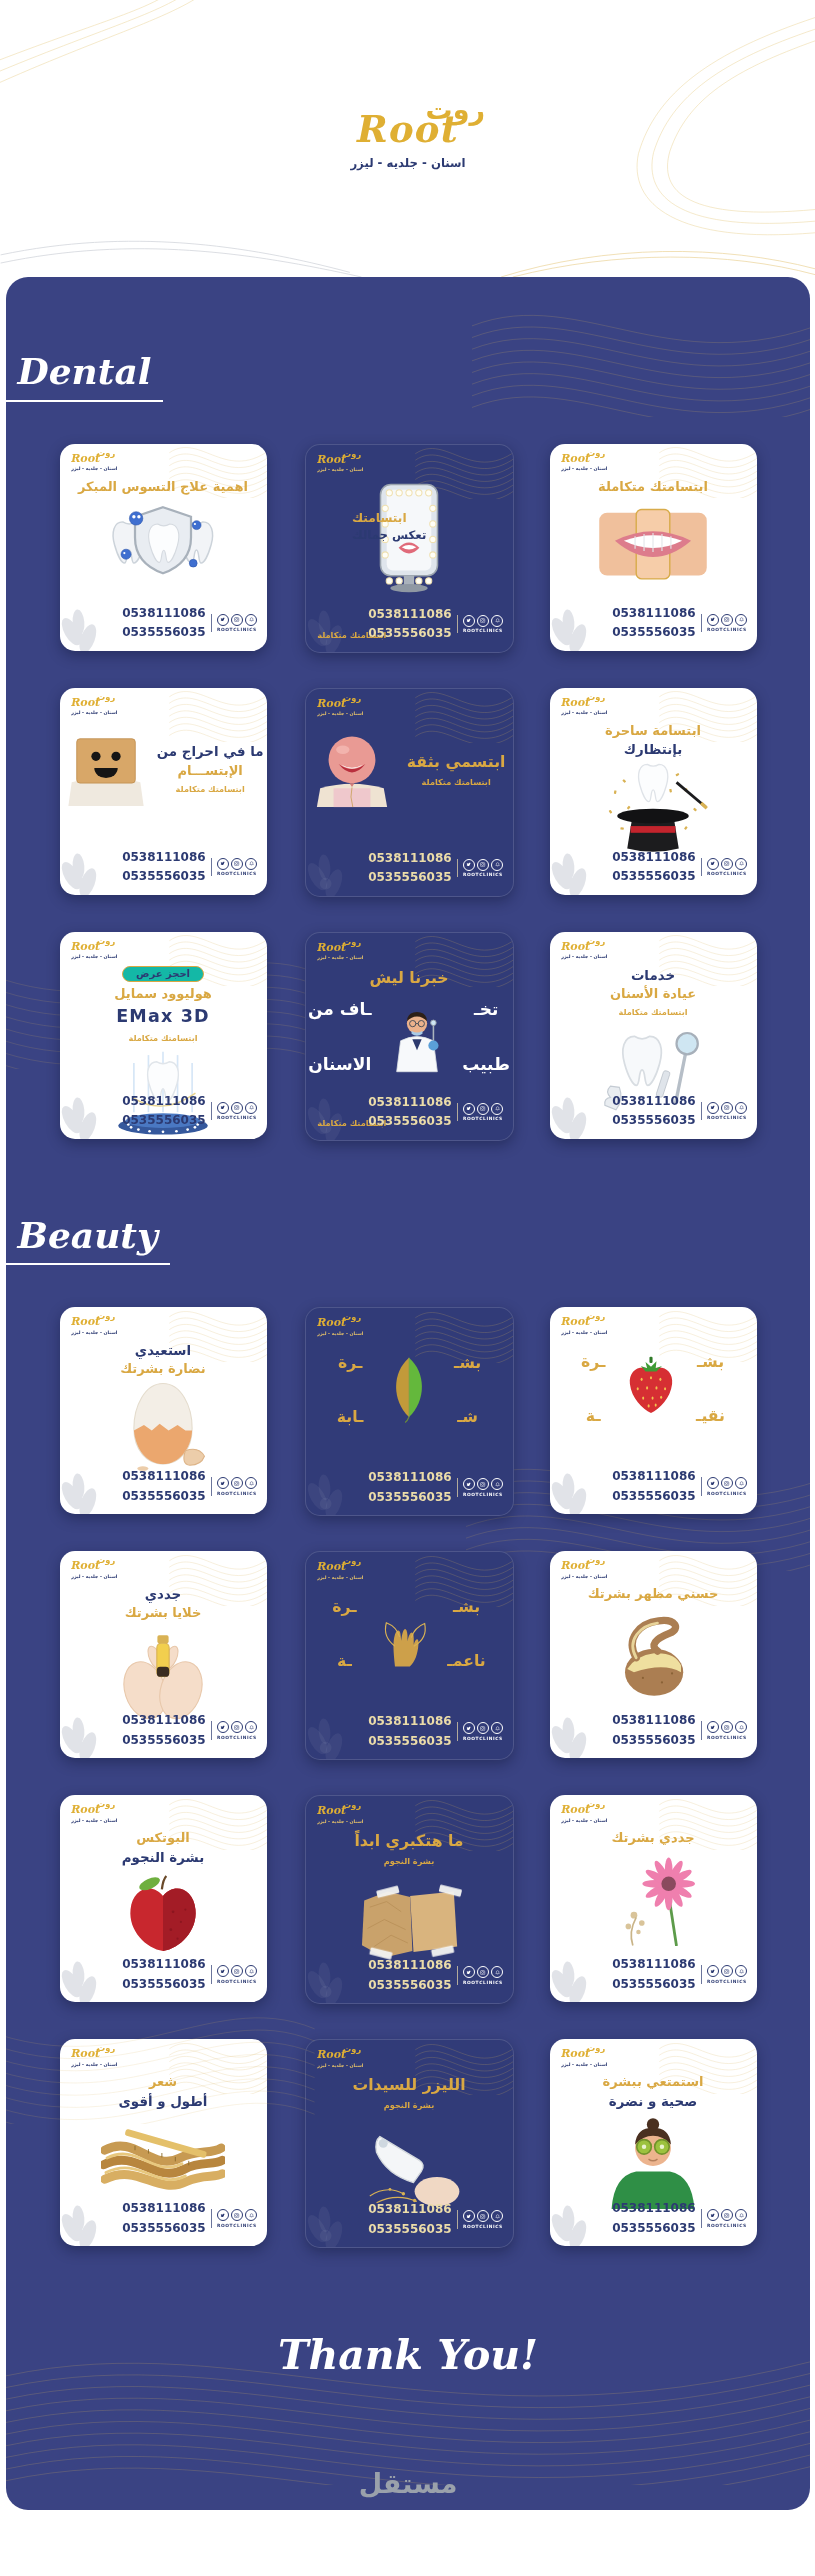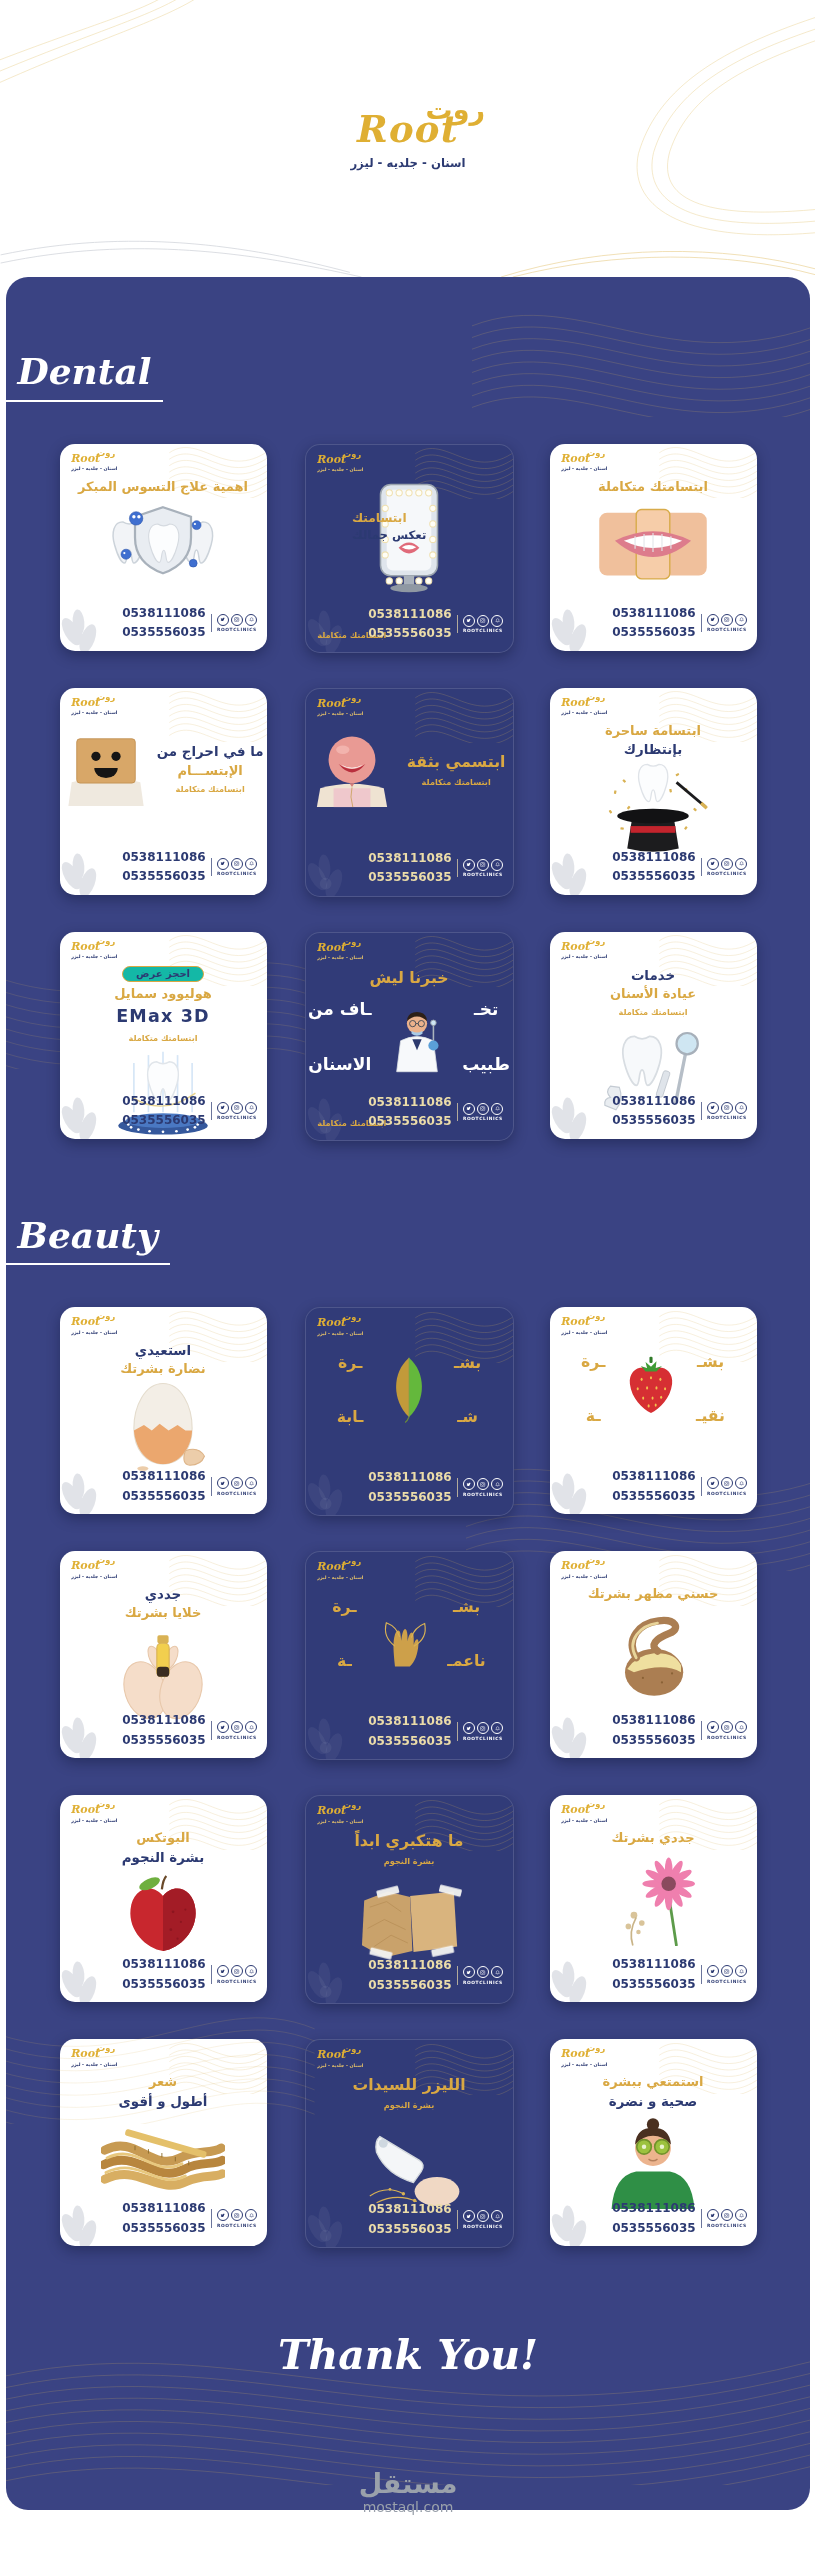--- a/index.html
+++ b/index.html
@@ -1796,15 +1796,14 @@
         <path d="M0 152.8 C 414 64.0, 759 287.2, 1380 128.8" fill="none" stroke="#D9B45C" stroke-width="1" opacity="0.65"></path>
         <path d="M0 172.8 C 414 84.0, 759 307.2, 1380 148.8" fill="none" stroke="#D9B45C" stroke-width="1" opacity="0.65"></path>
         <path d="M0 192.8 C 414 104.0, 759 327.2, 1380 168.8" fill="none" stroke="#D9B45C" stroke-width="1" opacity="0.65"></path>
         <path d="M0 212.8 C 414 124.0, 759 347.2, 1380 188.8" fill="none" stroke="#D9B45C" stroke-width="1" opacity="0.65"></path>
         <path d="M0 232.8 C 414 144.0, 759 367.2, 1380 208.8" fill="none" stroke="#D9B45C" stroke-width="1" opacity="0.65"></path>
       </svg></div>
 </div>
 
 <div class="watermark">
   <div class="wm-logo">مستقل</div>
-  <div class="wm-url">mostaql.com</div>
 </div>
 
 
 </body></html>

